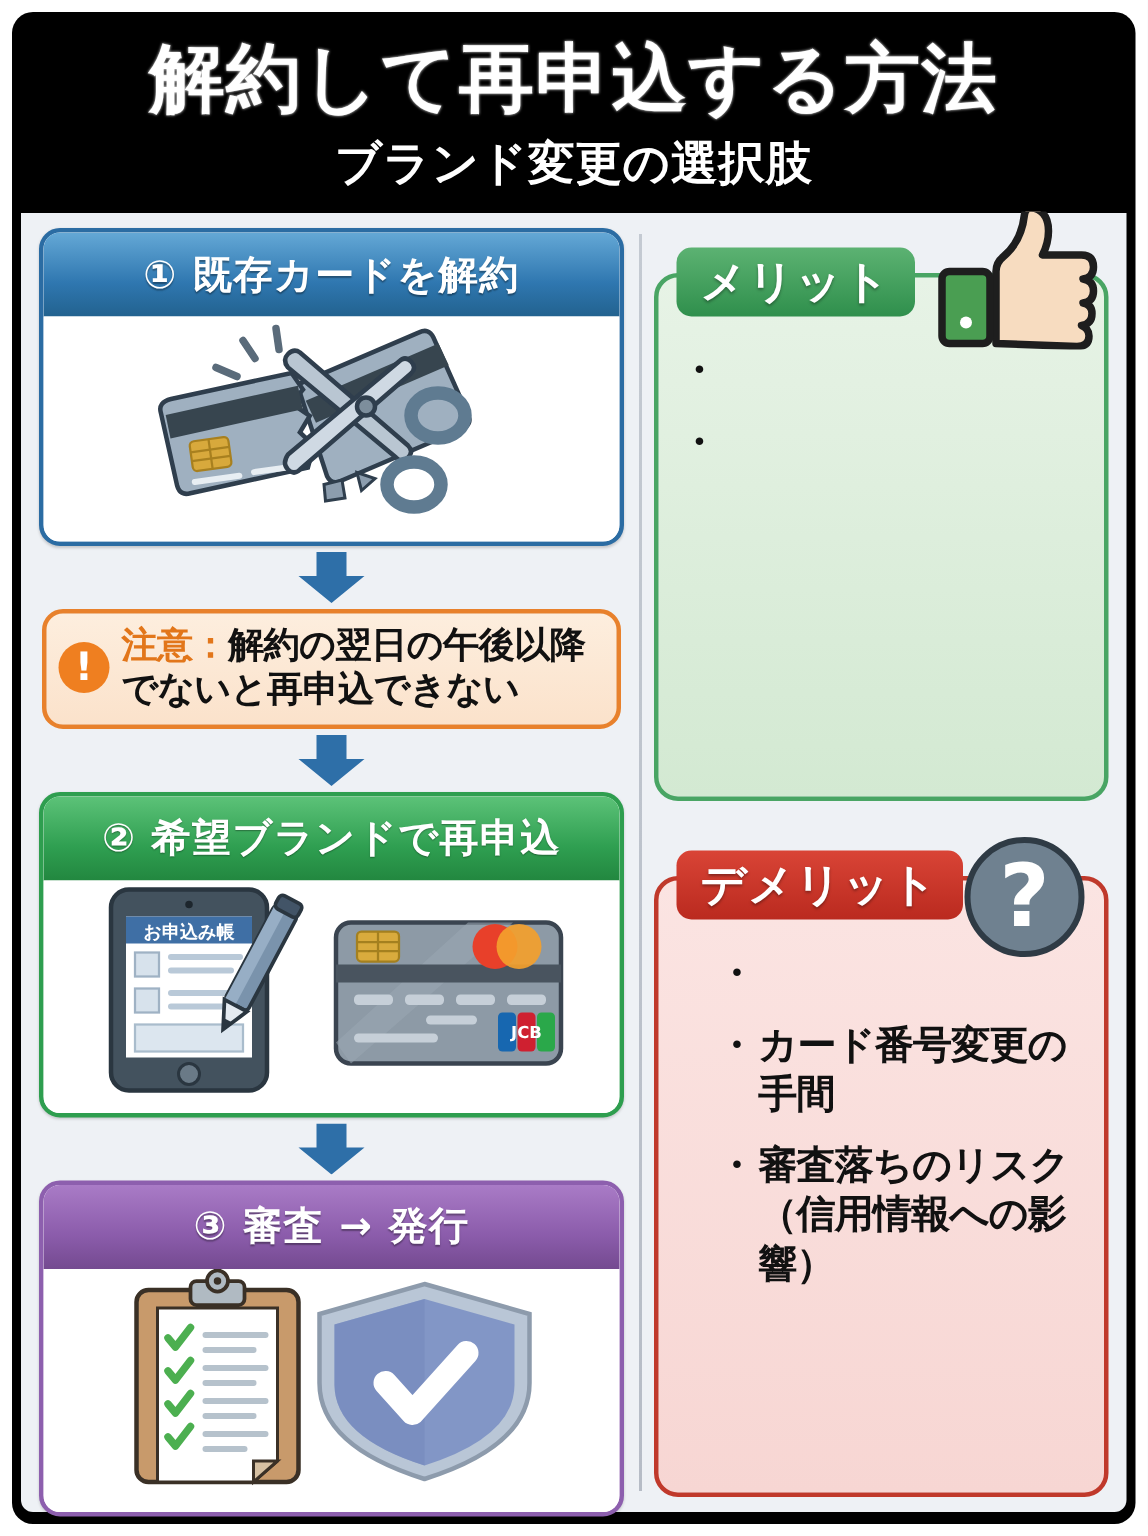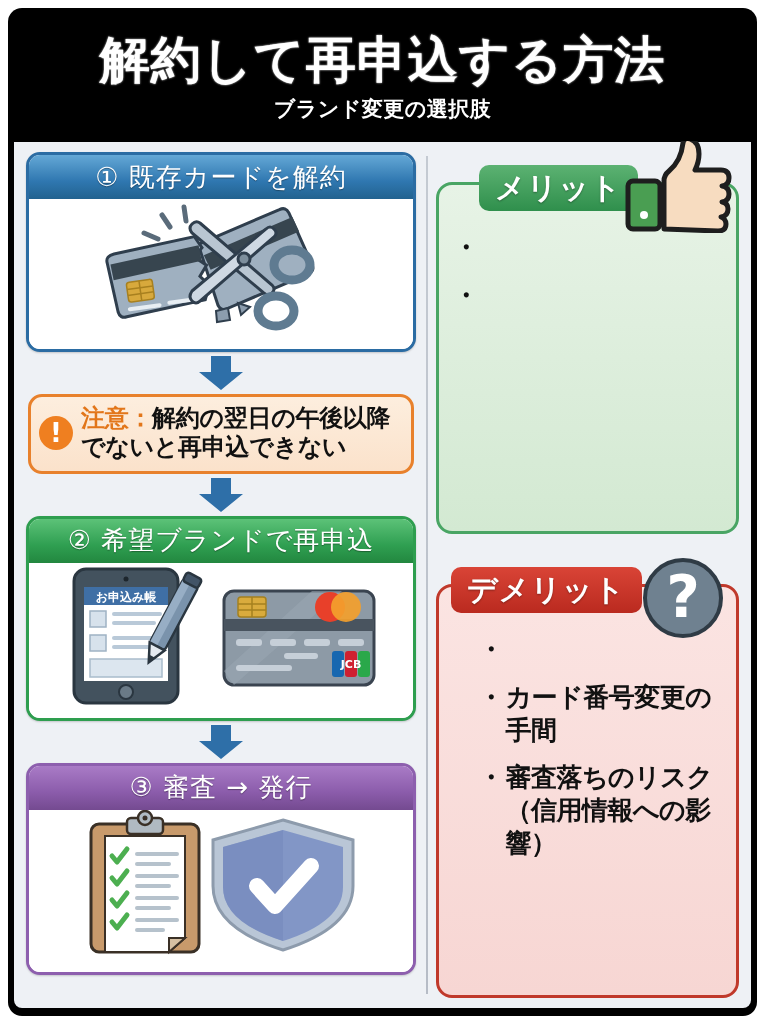--- a/index.html
+++ b/index.html
@@ -30,21 +30,21 @@
     color: #ffffff;
     font-size: 50px;
     font-weight: 700;
     letter-spacing: 1px;
     line-height: 1.04;
     text-shadow: 0 0 2px #fff;
     white-space: nowrap;
   }
   .subtitle {
     color: #ffffff;
-    font-size: 21px;
+    font-size: 31px;
     font-weight: 700;
     letter-spacing: 0.5px;
     margin-top: 5px;
     white-space: nowrap;
     text-align: right;
   }
   .board {
     position: relative;
     height: 866px;
     background: #eef1f5;
@@ -61,25 +61,25 @@
 
   
   .step {
     border-radius: 14px;
     overflow: hidden;
     border: 3px solid;
     background: #ffffff;
     box-shadow: 0 1px 2px rgba(0,0,0,.18);
   }
   .step-head {
-    height: 44px;
+    height: 56px;
     display: flex; align-items: center; justify-content: center;
     color: #ffffff;
     font-size: 26px;
-    font-weight: 400;
+    font-weight: 700;
     letter-spacing: 1px;
     text-shadow: 0 1px 1px rgba(0,0,0,.35);
     white-space: nowrap;
   }
   .step-body {
     background: #ffffff;
     display: flex; align-items: flex-start; justify-content: center;
   }
   .s1 { border-color: #2b6ca3; }
   .s1 .step-head { background: linear-gradient(to bottom, #5a9fd0 0%, #2e75ad 55%, #246architecture 100%); background: linear-gradient(to bottom, #64a8d6 0%, #2f77b0 60%, #22628f 100%); }
@@ -141,21 +141,21 @@
     display: flex;
     font-size: 26px; font-weight: 700; color: #111111;
     line-height: 1.26; letter-spacing: -0.5px;
     margin-bottom: 15px;
   }
   .panel-list li .dot { flex: 0 0 auto; margin-right: 2px; }
   .merit {
     border-color: #49a564;
     background: linear-gradient(to bottom, #e7f3e6, #d3e9d2);
   }
-  .merit .panel-head { background: linear-gradient(to bottom, #5cb272 0%, #2f8f4c 100%); margin-left: 28px; }
+  .merit .panel-head { background: linear-gradient(to bottom, #5cb272 0%, #2f8f4c 100%); }
   .demerit {
     border-color: #c0392b;
     background: linear-gradient(to bottom, #fbe4e2, #f7d6d3);
     padding-left: 25px;
   }
   .demerit .panel-head { background: linear-gradient(to bottom, #d94436 0%, #ba2a1f 100%); }
 
   .badge-icon { position: absolute; z-index: 4; }
 </style>
 </head>

